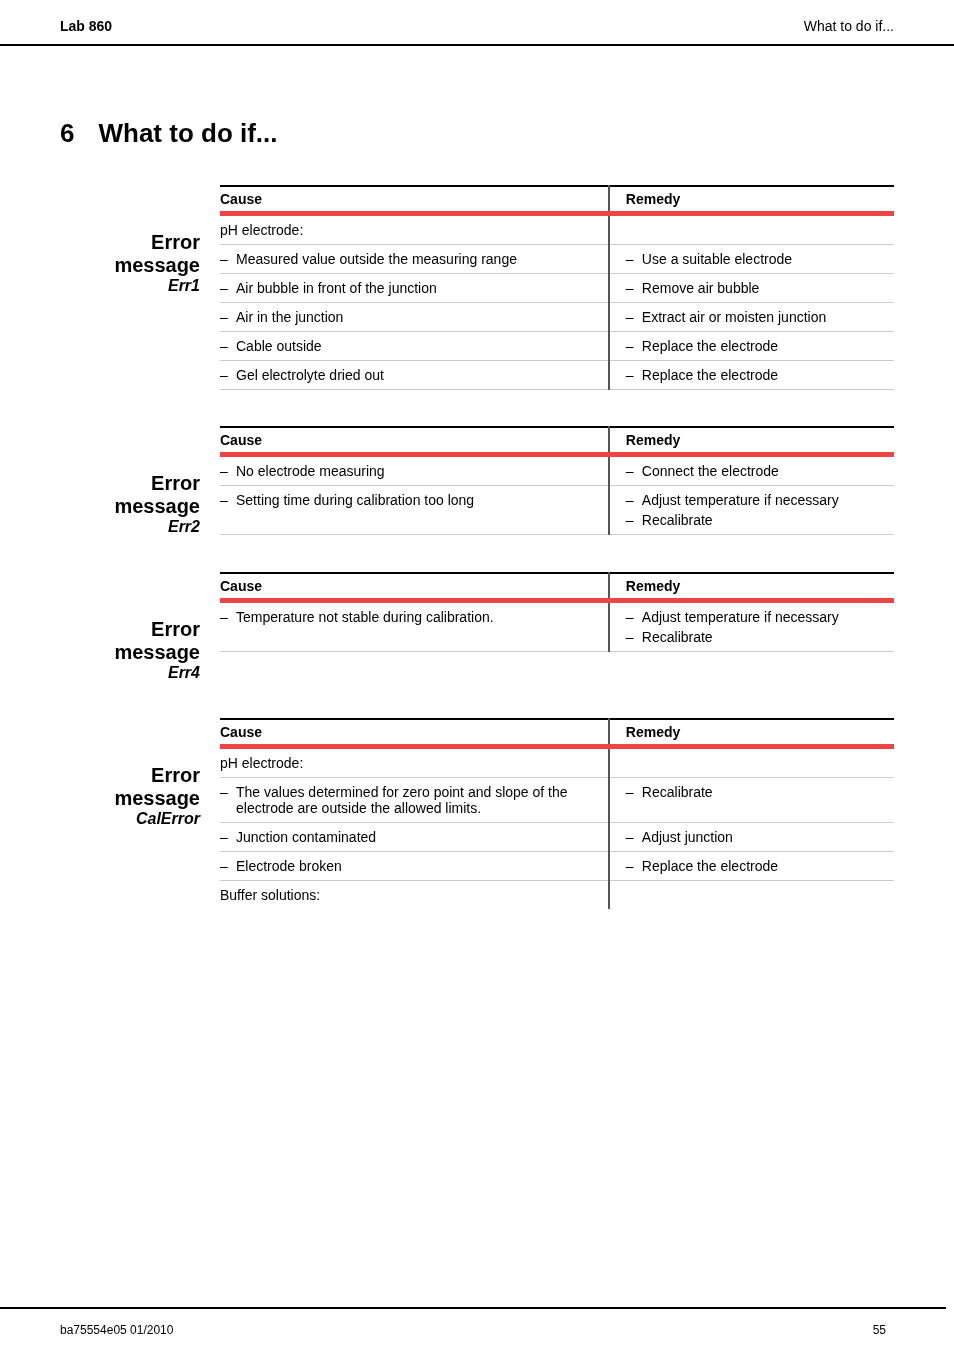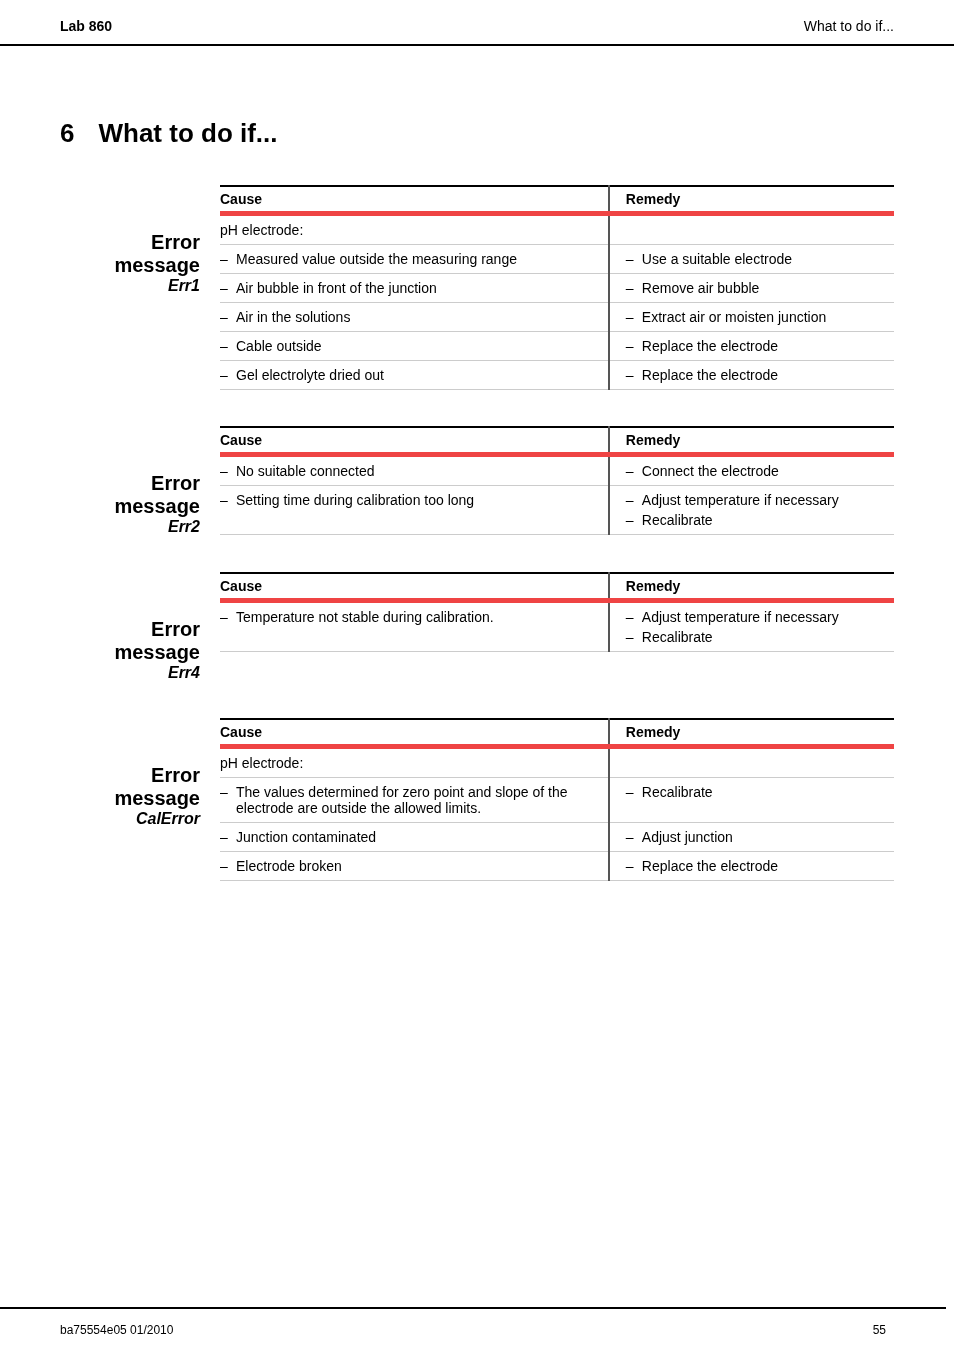--- a/index.html
+++ b/index.html
@@ -210,21 +210,21 @@
                 <div class="item-with-dash">
                   <span class="item-dash">–</span>
                   <span class="item-text">Remove air bubble</span>
                 </div>
               </td>
             </tr>
             <tr>
               <td>
                 <div class="item-with-dash">
                   <span class="item-dash">–</span>
-                  <span class="item-text">Air in the solutions</span>
+                  <span class="item-text">Air in the junction</span>
                 </div>
               </td>
               <td>
                 <div class="item-with-dash">
                   <span class="item-dash">–</span>
                   <span class="item-text">Extract air or moisten junction</span>
                 </div>
               </td>
             </tr>
             <tr>
@@ -268,21 +268,21 @@
             <tr>
               <th>Cause</th>
               <th>Remedy</th>
             </tr>
           </thead>
           <tbody>
             <tr>
               <td>
                 <div class="item-with-dash">
                   <span class="item-dash">–</span>
-                  <span class="item-text">No suitable connected</span>
+                  <span class="item-text">No electrode measuring</span>
                 </div>
               </td>
               <td>
                 <div class="item-with-dash">
                   <span class="item-dash">–</span>
                   <span class="item-text">Connect the electrode</span>
                 </div>
               </td>
             </tr>
             <tr>
@@ -396,20 +396,24 @@
                   <span class="item-text">Electrode broken</span>
                 </div>
               </td>
               <td>
                 <div class="item-with-dash">
                   <span class="item-dash">–</span>
                   <span class="item-text">Replace the electrode</span>
                 </div>
               </td>
             </tr>
+            <tr class="no-border-bottom">
+              <td colspan="1">Buffer solutions:</td>
+              <td></td>
+            </tr>
           </tbody>
         </table>
       </div>
     </div>
 
 </div>
 
 <div class="page-footer">
   <span>ba75554e05     01/2010</span>
   <span>55</span>

